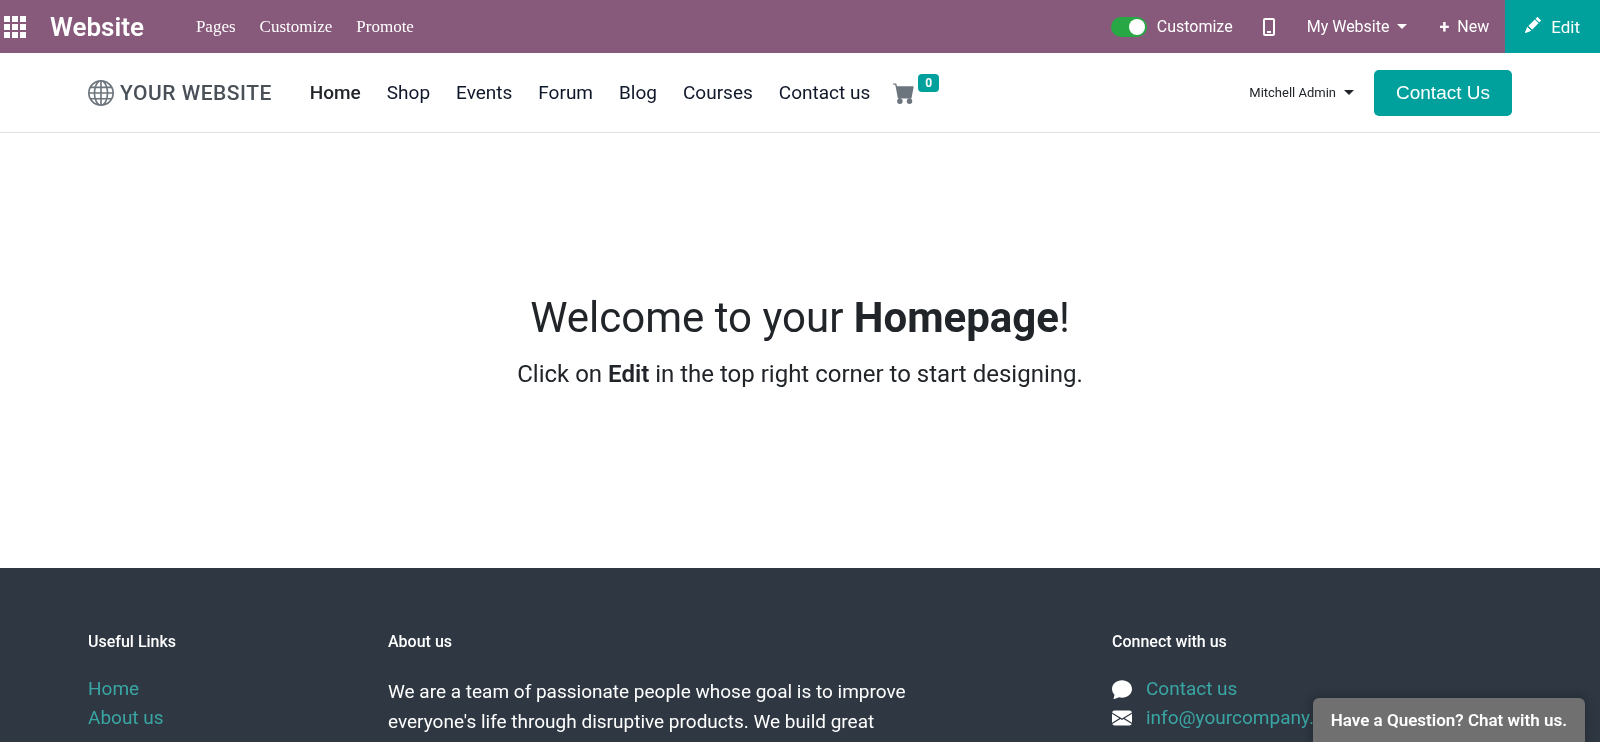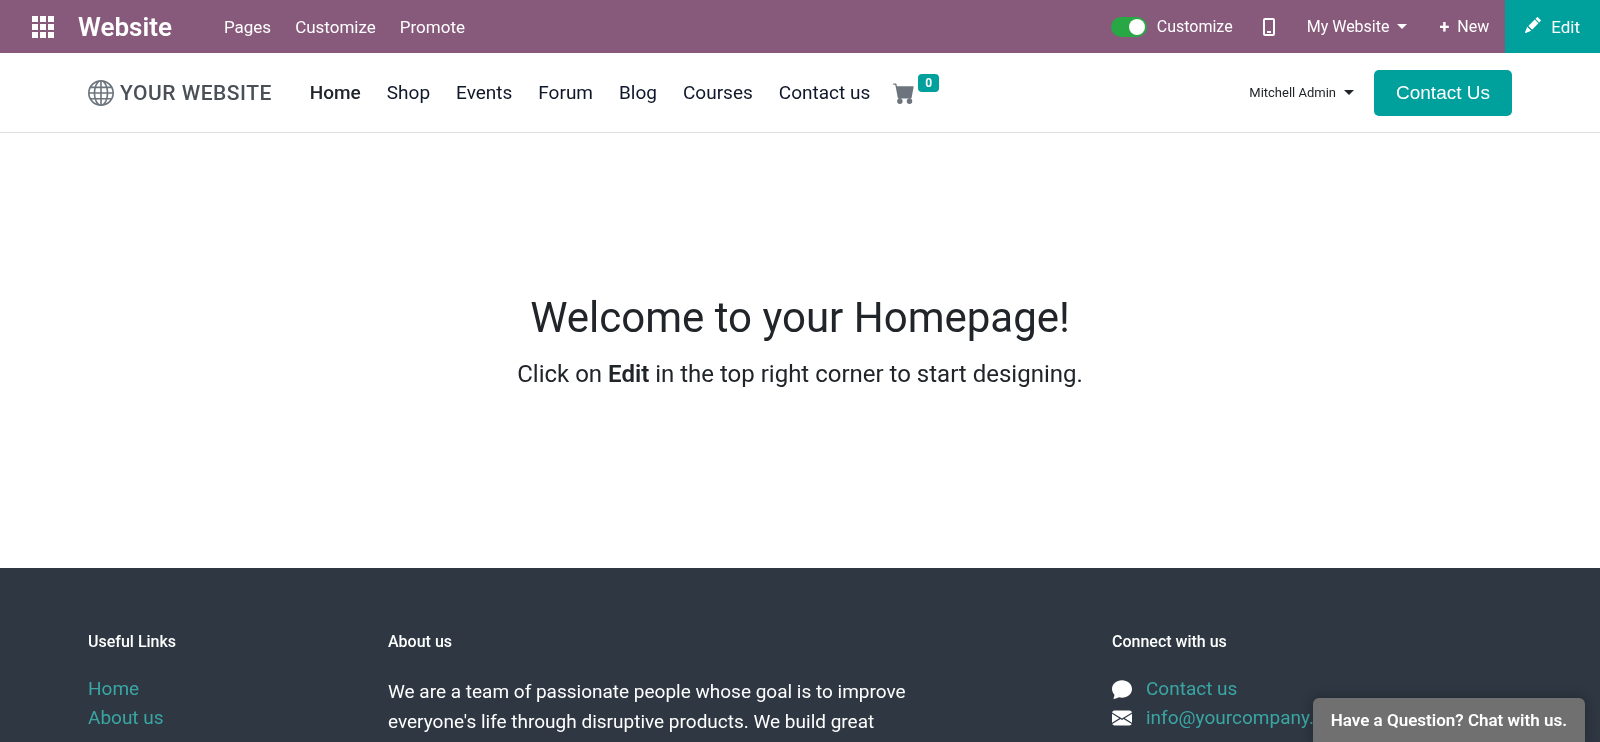--- a/index.html
+++ b/index.html
@@ -1,22 +1,22 @@
 <!DOCTYPE html>
 <html><head>
 <meta charset="utf-8">
 <style>
 * { margin: 0; padding: 0; box-sizing: border-box; }
 body { font-family: -apple-system, BlinkMacSystemFont, "Segoe UI", Roboto, Helvetica, Arial, sans-serif; color: #212529; overflow: hidden; width: 1600px; height: 742px; }
 .topbar { background: #875A7B; height: 53px; display: flex; align-items: center; color: #fff; font-size: 16px; }
-.topbar-left { display: flex; align-items: center; gap: 24px; padding-left: 32px; }
+.topbar-left { display: flex; align-items: center; gap: 24px; padding-left: 4px; }
 .apps-icon { width: 22px; height: 22px; display: flex; flex-wrap: wrap; gap: 2px; cursor: pointer; }
 .apps-icon span { width: 6px; height: 6px; background: #fff; }
 .brand { font-size: 26px; font-weight: 600; margin-right: 28px; }
-.top-menu { display: flex; gap: 24px; font-size: 17px; }
+.top-menu { display: flex; gap: 24px; font-size: 17px; font-family: Liberation Serif, serif; }
 .top-menu a { color: #fff; text-decoration: none; cursor: pointer; }
 .topbar-right { margin-left: auto; display: flex; align-items: center; height: 100%; }
 .toggle-wrap { display: flex; align-items: center; gap: 10px; padding: 0 14px; }
 .toggle { width: 36px; height: 20px; background: #28a745; border-radius: 10px; position: relative; cursor: pointer; }
 .toggle::after { content: ""; position: absolute; right: 2px; top: 2px; width: 16px; height: 16px; background: #fff; border-radius: 50%; }
 .topitem { padding: 8px 16px; display: flex; align-items: center; gap: 8px; cursor: pointer; height: 100%; font-size: 16px; }
 .icon-mobile { width: 12px; height: 18px; border: 2px solid #fff; border-radius: 2px; position: relative; }
 .icon-mobile::after { content: ""; position: absolute; bottom: 1px; left: 50%; transform: translateX(-50%); width: 4px; height: 2px; background: #fff; }
 .caret-down { width: 0; height: 0; border-left: 5px solid transparent; border-right: 5px solid transparent; border-top: 5px solid #fff; }
 .plus-icon { font-size: 18px; font-weight: 700; }
@@ -39,21 +39,21 @@
 .cart { margin-left: 22px; display: flex; align-items: center; gap: 4px; cursor: pointer; color: #6c757d; position: relative; }
 .cart svg { fill: #6c757d; }
 .cart-badge { background: #00A09D; color: #fff; font-size: 12px; font-weight: 700; padding: 2px 7px; border-radius: 4px; position: relative; top: -10px; left: -2px; }
 .header-right { margin-left: auto; display: flex; align-items: center; gap: 20px; }
 .user-drop { display: flex; align-items: center; gap: 8px; font-size: 13px; color: #212529; cursor: pointer; }
 .user-drop .caret-down { border-top-color: #212529; }
 .contact-btn { background: #00A09D; color: #fff; border: none; padding: 12px 22px; border-radius: 5px; font-size: 19px; cursor: pointer; }
 
 .hero { text-align: center; padding: 160px 20px 180px; background: #fff; }
 .hero h1 { font-size: 42px; font-weight: 400; color: #212529; margin-bottom: 18px; }
-.hero h1 strong { font-weight: 400; }
+.hero h1 strong { font-weight: 700; }
 .hero p { font-size: 24px; color: #212529; }
 .hero p strong { font-weight: 600; }
 
 .footer { background: #2E3742; color: #fff; padding: 64px 88px 120px; display: flex; gap: 80px; }
 .footer h3 { font-size: 16px; font-weight: 500; margin-bottom: 26px; }
 .footer-col.links { width: 220px; }
 .footer-col.about { flex: 1; }
 .footer-col.connect { width: 400px; }
 .footer-links { list-style: none; display: flex; flex-direction: column; gap: 6px; font-size: 19px; }
 .footer-links a { color: #3AA6A4; text-decoration: none; cursor: pointer; }

